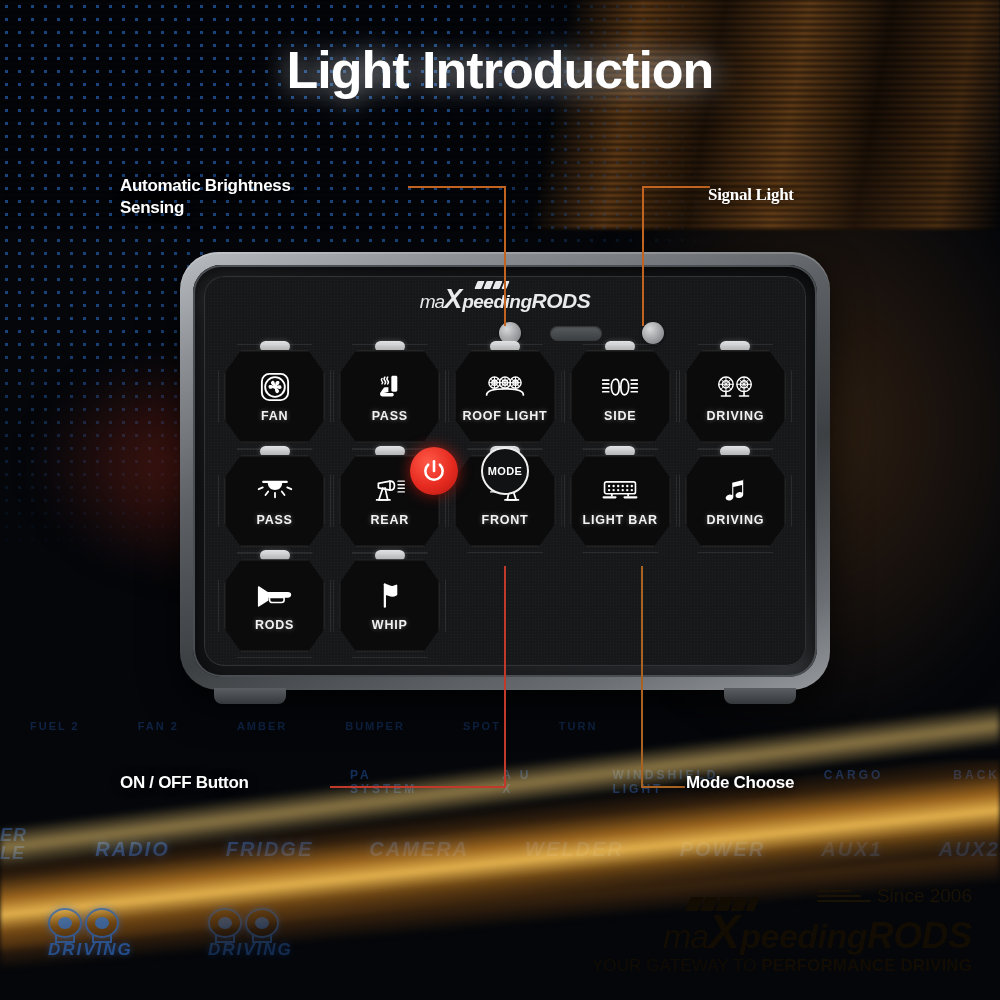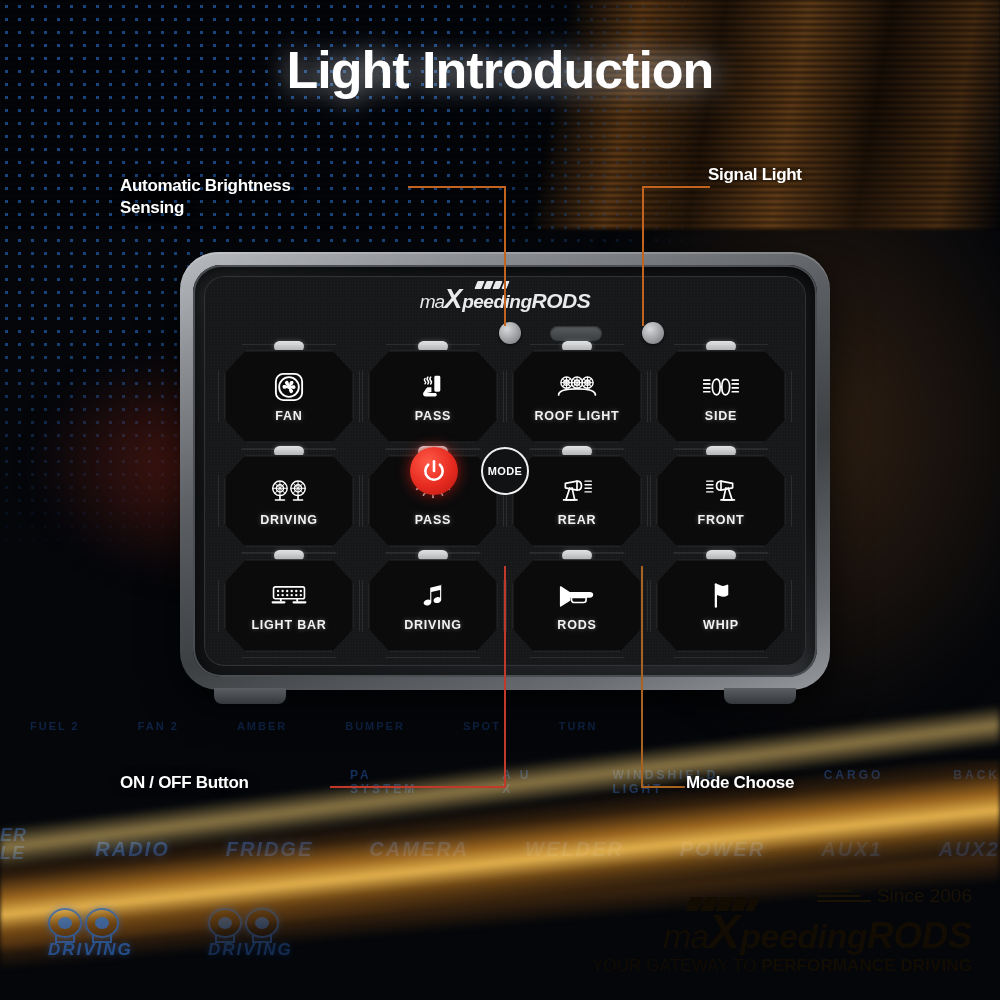--- a/index.html
+++ b/index.html
@@ -107,21 +107,21 @@
     z-index:6;
   }
 
   
   .callout {
     position:absolute; z-index:8; color:#fff; font-weight:bold;
     font-size:17px; line-height:1.28; letter-spacing:-.3px;
     text-shadow:0 0 10px rgba(0,0,0,.9);
   }
   #callout-abs  { left:120px; top:175px; width:300px; }
-  #callout-sig  { left:708px; top:164px; }
+  #callout-sig  { left:708px; top:184px;font-family:Liberation Serif, serif; }
   #callout-onoff{ left:120px; top:772px; }
   #callout-mode { left:686px; top:772px; }
 
   .leader { position:absolute; z-index:7; }
   .leader .h { position:absolute; height:2px; }
   .leader .v { position:absolute; width:2px; }
 
   
   #panel {
     position:absolute; left:180px; top:252px; width:650px; height:438px; z-index:5;
@@ -164,21 +164,21 @@
   }
   #sensor-left  { left:295px; }
   #sensor-right { left:438px; }
   .ir-pill {
     position:absolute; top:4px; left:346px; width:52px; height:15px; border-radius:8px;
     background:linear-gradient(180deg,#5a5d60,#3a3d40); box-shadow:0 1px 2px rgba(0,0,0,.6) inset;
   }
 
   #grid {
     position:absolute; left:20px; top:74px; right:20px; bottom:14px;
-    display:grid; grid-template-columns:repeat(4,1fr); grid-template-rows:repeat(3,1fr);
+    display:grid; grid-template-columns:repeat(5,1fr); grid-template-rows:repeat(3,1fr);
     column-gap:14px; row-gap:12px;
   }
   .cell { position:relative; }
   .led {
     position:absolute; left:50%; top:-9px; transform:translateX(-50%);
     width:30px; height:11px; border-radius:6px;
     background:linear-gradient(180deg,#e2e3e4,#a9abad);
     box-shadow:0 0 5px rgba(255,255,255,.25);
   }
   .btn {

